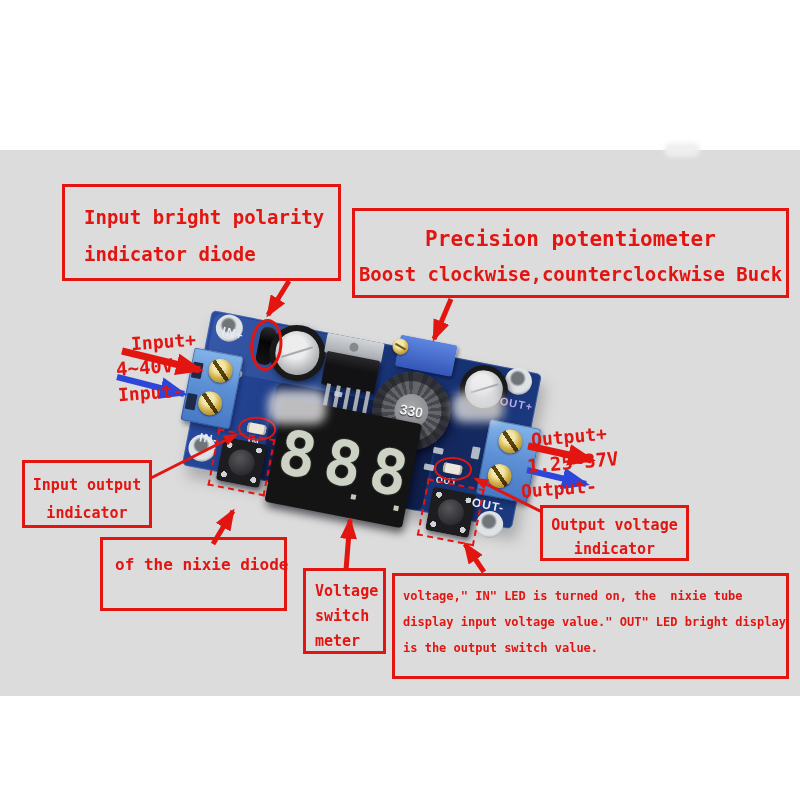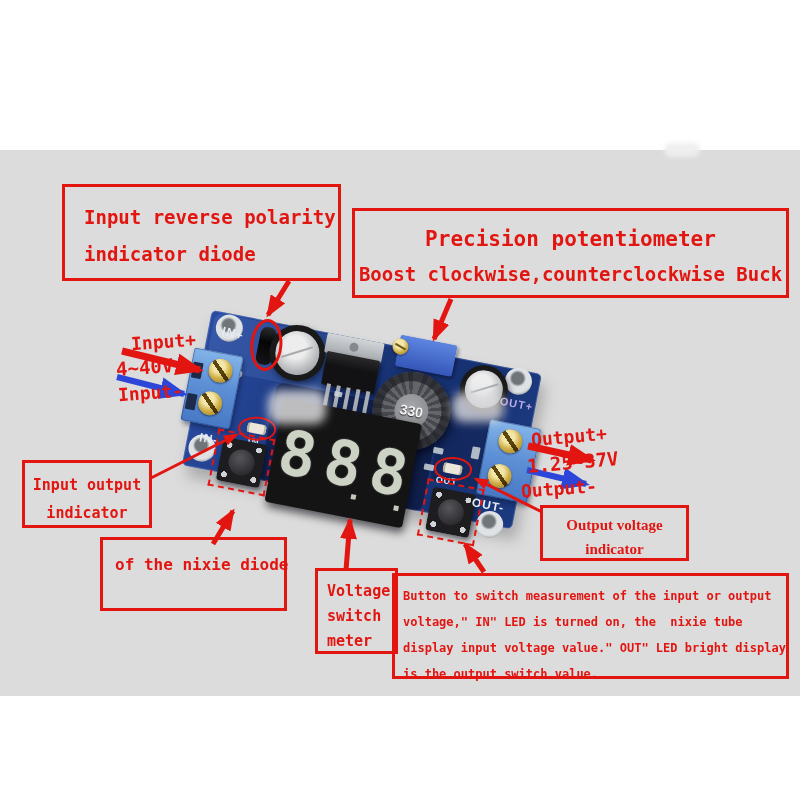--- a/index.html
+++ b/index.html
@@ -204,21 +204,21 @@
       <line x1="484" y1="572" x2="465" y2="544" stroke-width="5" marker-end="url(#mMedR)"></line>
       <line x1="542" y1="512" x2="476" y2="479" stroke-width="3" marker-end="url(#mSmallR)"></line>
     </g>
     <g stroke="#2b46d9">
       <line x1="117" y1="377" x2="184" y2="394" stroke-width="6" marker-end="url(#mBigB)"></line>
       <line x1="527" y1="470" x2="586" y2="484" stroke-width="6" marker-end="url(#mBigB)"></line>
     </g>
   </svg>
 
   <div class="abox" style="left:62px;top:184px;width:279px;height:97px;font-size:19px;padding:12px 0 0 19px;line-height:37px;">
-    <div>Input reverse polarity</div>
+    <div>Input bright polarity</div>
     <div>indicator diode</div>
   </div>
 
   <div class="abox" style="left:352px;top:208px;width:437px;height:90px;font-size:19px;padding-top:11px;line-height:35px;text-align:center;">
     <div style="font-size:21px;">Precision potentiometer</div>
     <div>Boost clockwise,counterclockwise Buck</div>
   </div>
 
   <div class="rlabel" style="left:131px;top:331px;font-size:18px;transform:rotate(-4deg);">Input+</div>
   <div class="rlabel" style="left:116px;top:356px;font-size:19px;transform:rotate(-4deg);">4~40V</div>
@@ -230,31 +230,30 @@
 
   <div class="abox" style="left:22px;top:460px;width:130px;height:68px;font-size:15px;padding-top:8px;line-height:28px;text-align:center;">
     <div>Input output</div>
     <div>indicator</div>
   </div>
 
   <div class="abox" style="left:100px;top:537px;width:187px;height:74px;font-size:16px;padding:9px 0 0 12px;line-height:31px;">
     <div>of the nixie diode</div>
   </div>
 
-  <div class="abox" style="left:303px;top:568px;width:83px;height:86px;font-size:15px;padding:8px 0 0 9px;line-height:25px;margin-left:12px;">
+  <div class="abox" style="left:303px;top:568px;width:83px;height:86px;font-size:15px;padding:8px 0 0 9px;line-height:25px;">
     <div>Voltage</div>
     <div>switch</div>
     <div>meter</div>
   </div>
 
-  <div class="abox" style="left:540px;top:505px;width:149px;height:56px;font-size:15px;padding-top:5px;line-height:24px;text-align:center;font-family:Liberation Serif, serif;">
+  <div class="abox" style="left:540px;top:505px;width:149px;height:56px;font-size:15px;padding-top:5px;line-height:24px;text-align:center;">
     <div>Output voltage</div>
     <div>indicator</div>
   </div>
 
   <div class="abox" style="left:392px;top:573px;width:397px;height:106px;font-size:12px;padding:7px 0 0 8px;line-height:26px;">
-    <div>Button to switch measurement of the input or output</div>
     <div>voltage," IN" LED is turned on, the  nixie tube</div>
     <div>display input voltage value." OUT" LED bright display</div>
     <div>is the output switch value.</div>
   </div>
 
 </div>
 
 </body></html>

